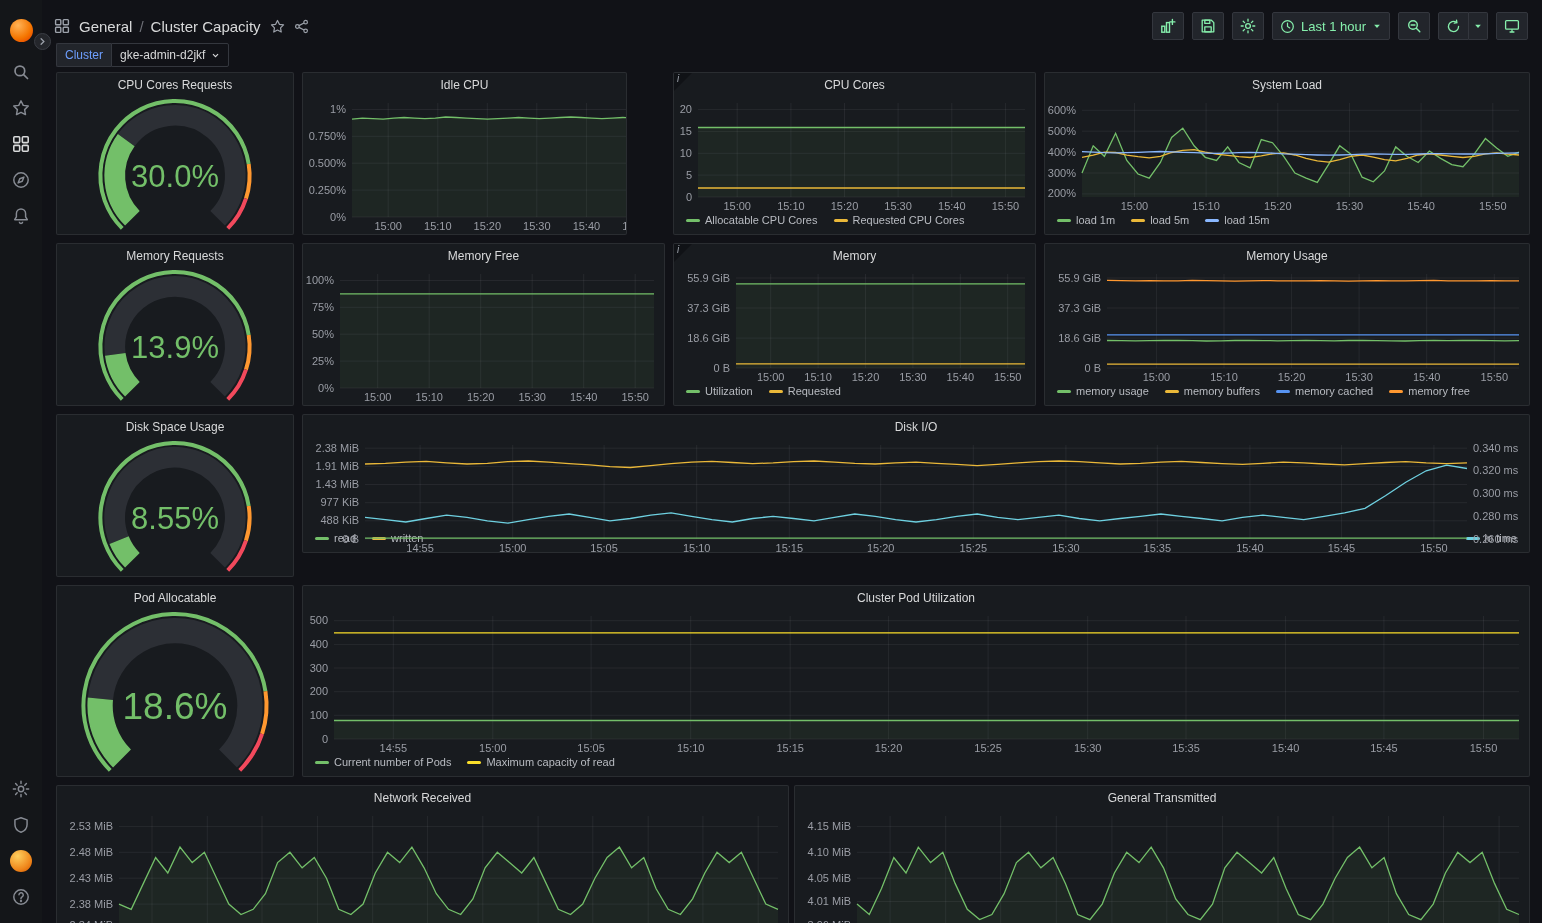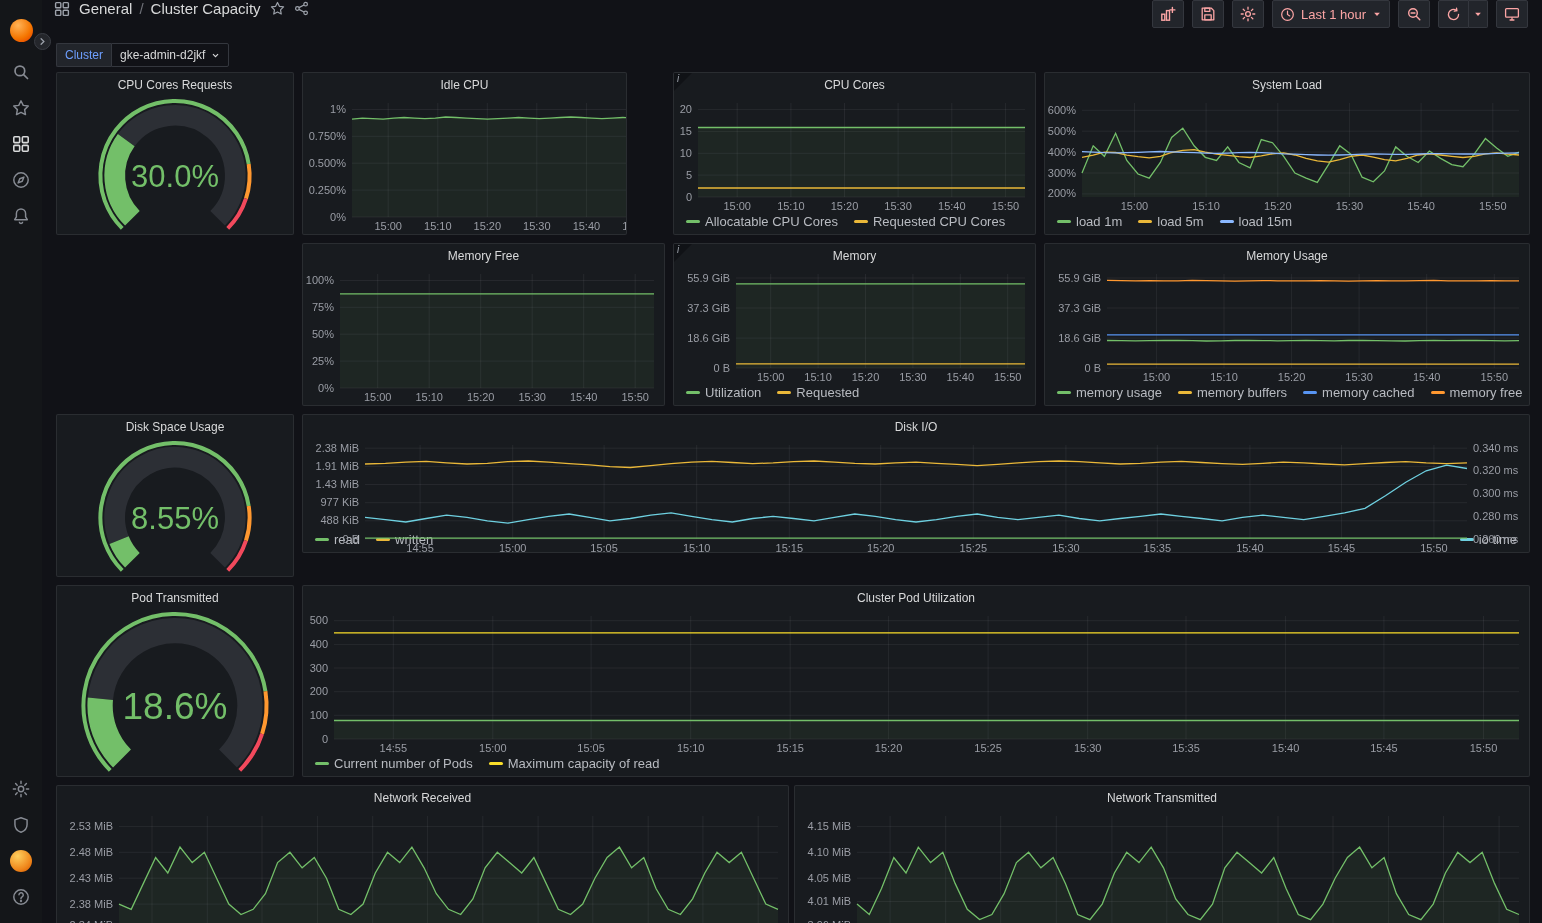--- a/index.html
+++ b/index.html
@@ -19,52 +19,52 @@
   .glogo{width:23px;height:23px;border-radius:50%;
     background:radial-gradient(circle at 35% 28%,#ffb357,#f57600 58%,#e33d00 95%)}
   .avatar{width:22px;height:22px;border-radius:50%;
     background:radial-gradient(circle at 35% 28%,#ffcf5e,#f08a1e 60%,#d95b00 95%)}
   .side-expand{position:absolute;left:34px;top:33px;width:17px;height:17px;border-radius:50%;
     background:#24262b;border:1px solid #3a3d44;color:#9da2ab;z-index:20;
     display:flex;align-items:center;justify-content:center;cursor:pointer;padding:0}
 
   
   .navbar{position:absolute;left:42px;top:0;right:0;height:40px;display:flex;
-    align-items:flex-start;justify-content:space-between;padding:0 14px 0 12px}
+    align-items:center;justify-content:space-between;padding:12px 14px 0 12px}
   .nav-left{display:flex;align-items:center;gap:9px}
   .nav-ic{color:#9da2ab;display:flex;align-items:center;cursor:pointer}
   .breadcrumb{display:flex;align-items:center;gap:7px;font-size:15px}
   .bc-root{color:#d8d9da;cursor:pointer}
   .bc-sep{color:#6e7077}
   .bc-title{color:#d8d9da;font-weight:500}
   .nav-right{display:flex;align-items:center;gap:8px}
   .nbtn{display:flex;align-items:center;gap:6px;height:28px;padding:0 7px;
-    background:#22252b;border:1px solid #34373e;border-radius:2px;color:#fca5a5;
+    background:#22252b;border:1px solid #34373e;border-radius:2px;color:#86efac;
     font-size:13px;font-family:inherit;cursor:pointer}
   .split{display:flex}
   .split .rb{border-radius:2px 0 0 2px}
   .split .rc{border-radius:0 2px 2px 0;border-left:none;padding:0 4px}
 
   
   .subnav{position:absolute;left:42px;top:40px;right:0;height:30px;display:flex;
     align-items:center;padding-left:14px}
   .var-label{background:#22252b;color:#6e9fff;font-size:12px;height:24px;display:flex;
     align-items:center;padding:0 8px;border-radius:2px 0 0 2px;border:1px solid #34373e;border-right:none}
   .var-value{background:#111217;border:1px solid #34373e;color:#d8d9da;font-size:12px;height:24px;
     display:flex;align-items:center;gap:6px;padding:8px 8px;border-radius:0 2px 2px 0;
     font-family:inherit;cursor:pointer}
 
   
   .panel{position:absolute;background:#181b1f;border:1px solid rgba(204,204,220,0.10);
     border-radius:2px;display:flex;flex-direction:column;overflow:hidden}
   .panel-title{height:22px;line-height:24px;font-size:12px;font-weight:400;text-align:center;
     color:#d8d9da;cursor:pointer;flex:none}
   .chart{flex:1;position:relative;min-height:0}
-  .legend{flex:none;height:20px;display:flex;justify-content:space-between;align-items:center;
-    padding:0 12px 5px;font-size:13px;color:#b8bbc1}
+  .legend{flex:none;height:20px;display:flex;justify-content:space-between;align-items:flex-start;
+    padding:0 12px 5px;font-size:11px;color:#b8bbc1}
   .lgrp{display:flex;gap:16px;align-items:center}
   .li{display:flex;align-items:center;cursor:pointer;white-space:nowrap}
   .sw{display:inline-block;width:14px;height:3px;border-radius:2px;margin-right:5px;font-style:normal}
   .info-corner{position:absolute;top:0;left:0;width:0;height:0;z-index:3;
     border-top:18px solid #101216;border-right:18px solid transparent;cursor:pointer}
   .info-corner span{position:absolute;top:-18px;left:3px;font-size:10px;color:#9da2ab;font-style:italic}
   .gauge{flex:1;position:relative;min-height:0}
 
   
   #pg0{left:56px;top:72px;width:238px;height:163px}
@@ -265,35 +265,48 @@
         <svg width="236" height="139">
           <path d="M 65.24 133.36 A 74.61 74.61 0 1 1 191.69 68.94" stroke="#73bf69" stroke-width="4" fill="none"></path>
           <path d="M 191.69 68.94 A 74.61 74.61 0 0 1 188.96 103.66" stroke="#ff9830" stroke-width="4" fill="none"></path>
           <path d="M 188.96 103.66 A 74.61 74.61 0 0 1 170.76 133.36" stroke="#f2495c" stroke-width="4" fill="none"></path>
           <path d="M 69.24 45.18 A 60.27 60.27 0 1 1 160.61 123.22" stroke="#2c2f35" stroke-width="20.7" fill="none"></path>
           <path d="M 75.39 123.22 A 60.27 60.27 0 0 1 69.24 45.18" stroke="#73bf69" stroke-width="20.7" fill="none"></path>
           <text class="gval" x="118" y="91.5" text-anchor="middle" font-size="31" fill="#73bf69">30.0%</text>
         </svg>
       </div>
   </section>
+  <section class="panel" id="pg1">
+    <h2 class="panel-title">Memory Requests</h2>
+    <div class="gauge">
+        <svg width="236" height="139">
+          <path d="M 65.24 133.36 A 74.61 74.61 0 1 1 191.69 68.94" stroke="#73bf69" stroke-width="4" fill="none"></path>
+          <path d="M 191.69 68.94 A 74.61 74.61 0 0 1 188.96 103.66" stroke="#ff9830" stroke-width="4" fill="none"></path>
+          <path d="M 188.96 103.66 A 74.61 74.61 0 0 1 170.76 133.36" stroke="#f2495c" stroke-width="4" fill="none"></path>
+          <path d="M 58.25 88.44 A 60.27 60.27 0 1 1 160.61 123.22" stroke="#2c2f35" stroke-width="20.7" fill="none"></path>
+          <path d="M 75.39 123.22 A 60.27 60.27 0 0 1 58.25 88.44" stroke="#73bf69" stroke-width="20.7" fill="none"></path>
+          <text class="gval" x="118" y="91.5" text-anchor="middle" font-size="31" fill="#73bf69">13.9%</text>
+        </svg>
+      </div>
+  </section>
   <section class="panel" id="pg2">
     <h2 class="panel-title">Disk Space Usage</h2>
     <div class="gauge">
         <svg width="236" height="139">
           <path d="M 65.24 133.36 A 74.61 74.61 0 1 1 191.69 68.94" stroke="#73bf69" stroke-width="4" fill="none"></path>
           <path d="M 191.69 68.94 A 74.61 74.61 0 0 1 188.96 103.66" stroke="#ff9830" stroke-width="4" fill="none"></path>
           <path d="M 188.96 103.66 A 74.61 74.61 0 0 1 170.76 133.36" stroke="#f2495c" stroke-width="4" fill="none"></path>
           <path d="M 62.09 103.10 A 60.27 60.27 0 1 1 160.61 123.22" stroke="#2c2f35" stroke-width="20.7" fill="none"></path>
           <path d="M 75.39 123.22 A 60.27 60.27 0 0 1 62.09 103.10" stroke="#73bf69" stroke-width="20.7" fill="none"></path>
           <text class="gval" x="118" y="91.5" text-anchor="middle" font-size="31" fill="#73bf69">8.55%</text>
         </svg>
       </div>
   </section>
   <section class="panel" id="pg3">
-    <h2 class="panel-title">Pod Transmitted</h2>
+    <h2 class="panel-title">Pod Allocatable</h2>
     <div class="gauge">
         <svg width="236" height="168">
           <path d="M 53.25 162.32 A 91.57 91.57 0 1 1 208.44 83.24" stroke="#73bf69" stroke-width="4" fill="none"></path>
           <path d="M 208.44 83.24 A 91.57 91.57 0 0 1 205.09 125.86" stroke="#ff9830" stroke-width="4" fill="none"></path>
           <path d="M 205.09 125.86 A 91.57 91.57 0 0 1 182.75 162.32" stroke="#f2495c" stroke-width="4" fill="none"></path>
           <path d="M 43.38 90.75 A 74.94 74.94 0 1 1 170.99 150.55" stroke="#2c2f35" stroke-width="25.3" fill="none"></path>
           <path d="M 65.01 150.55 A 74.94 74.94 0 0 1 43.38 90.75" stroke="#73bf69" stroke-width="25.3" fill="none"></path>
           <text class="gval" x="118" y="110.5" text-anchor="middle" font-size="37" fill="#73bf69">18.6%</text>
         </svg>
       </div>
@@ -720,21 +733,21 @@
           <line class="gl" x1="645.9" x2="645.9" y1="8" y2="122"></line>
           <text class="tk" text-anchor="middle" x="645.9" y="135">15:45</text>
           <line class="gl" x1="701.2" x2="701.2" y1="8" y2="122"></line>
           <text class="tk" text-anchor="middle" x="701.2" y="135">15:50</text>
           <polygon fill="#73bf69" opacity="0.07" points="62,122 62.0,96.1 74.2,101.3 86.4,75.4 98.6,49.5 110.8,65.0 123.0,39.1 135.2,54.6 147.4,44.3 159.6,70.2 171.8,96.1 184.0,106.5 196.2,101.3 208.4,85.7 220.6,54.6 232.9,44.3 245.1,59.8 257.3,49.5 269.5,70.2 281.7,101.3 293.9,106.5 306.1,96.1 318.3,65.0 330.5,44.3 342.7,54.6 354.9,39.1 367.1,59.8 379.3,85.7 391.5,101.3 403.7,106.5 415.9,90.9 428.1,59.8 440.3,44.3 452.5,54.6 464.7,65.0 476.9,49.5 489.1,75.4 501.3,101.3 513.5,106.5 525.7,96.1 537.9,70.2 550.1,49.5 562.4,39.1 574.6,59.8 586.8,49.5 599.0,80.5 611.2,101.3 623.4,106.5 635.6,90.9 647.8,65.0 660.0,44.3 672.2,54.6 684.4,44.3 696.6,70.2 708.8,96.1 721.0,101.3 721,122"></polygon>
           <polyline fill="none" stroke="#73bf69" stroke-width="1.3" points="62.0,96.1 74.2,101.3 86.4,75.4 98.6,49.5 110.8,65.0 123.0,39.1 135.2,54.6 147.4,44.3 159.6,70.2 171.8,96.1 184.0,106.5 196.2,101.3 208.4,85.7 220.6,54.6 232.9,44.3 245.1,59.8 257.3,49.5 269.5,70.2 281.7,101.3 293.9,106.5 306.1,96.1 318.3,65.0 330.5,44.3 342.7,54.6 354.9,39.1 367.1,59.8 379.3,85.7 391.5,101.3 403.7,106.5 415.9,90.9 428.1,59.8 440.3,44.3 452.5,54.6 464.7,65.0 476.9,49.5 489.1,75.4 501.3,101.3 513.5,106.5 525.7,96.1 537.9,70.2 550.1,49.5 562.4,39.1 574.6,59.8 586.8,49.5 599.0,80.5 611.2,101.3 623.4,106.5 635.6,90.9 647.8,65.0 660.0,44.3 672.2,54.6 684.4,44.3 696.6,70.2 708.8,96.1 721.0,101.3"></polyline>
         </svg>
       </div>
   </section>
   <section class="panel" id="pc9">
-    <h2 class="panel-title">Network Transmitted</h2>
+    <h2 class="panel-title">General Transmitted</h2>
     <div class="chart">
         <svg width="734" height="139">
           <line class="gl" x1="62" x2="724" y1="18.4" y2="18.4"></line>
           <text class="tk" text-anchor="end" x="56" y="21.9">4.15 MiB</text>
           <line class="gl" x1="62" x2="724" y1="44.3" y2="44.3"></line>
           <text class="tk" text-anchor="end" x="56" y="47.8">4.10 MiB</text>
           <line class="gl" x1="62" x2="724" y1="70.2" y2="70.2"></line>
           <text class="tk" text-anchor="end" x="56" y="73.7">4.05 MiB</text>
           <line class="gl" x1="62" x2="724" y1="93.5" y2="93.5"></line>
           <text class="tk" text-anchor="end" x="56" y="97">4.01 MiB</text>

